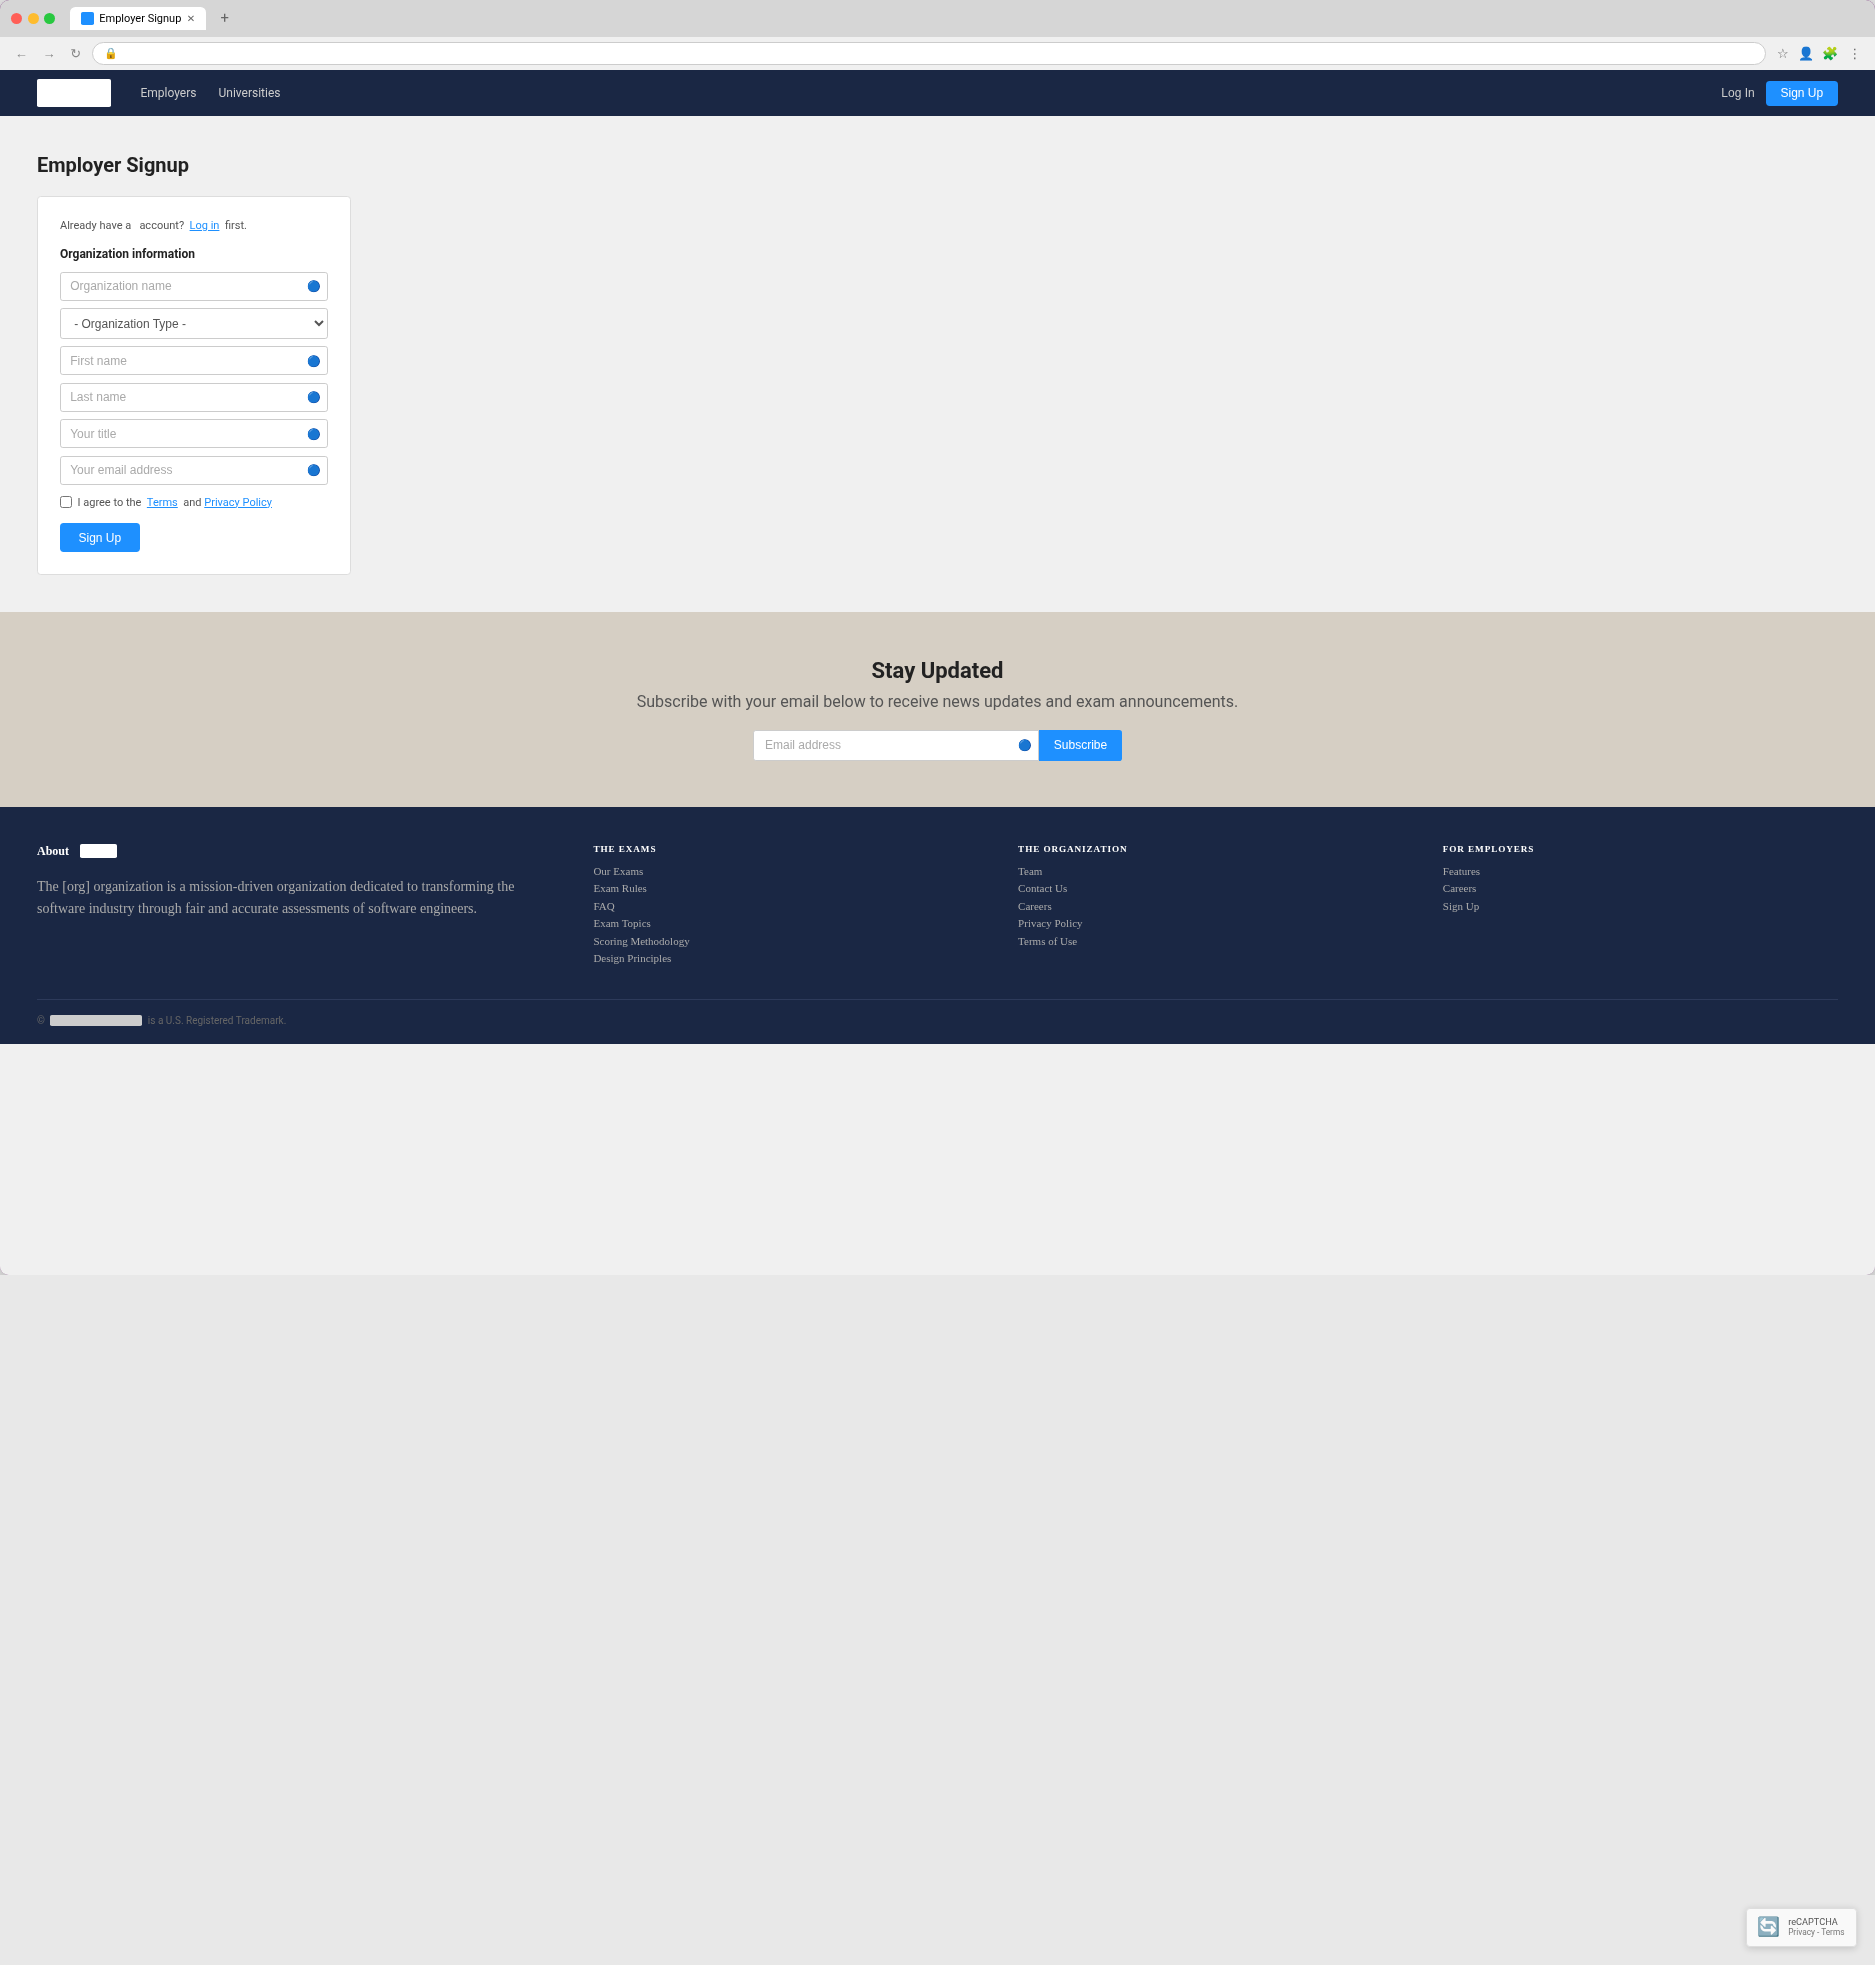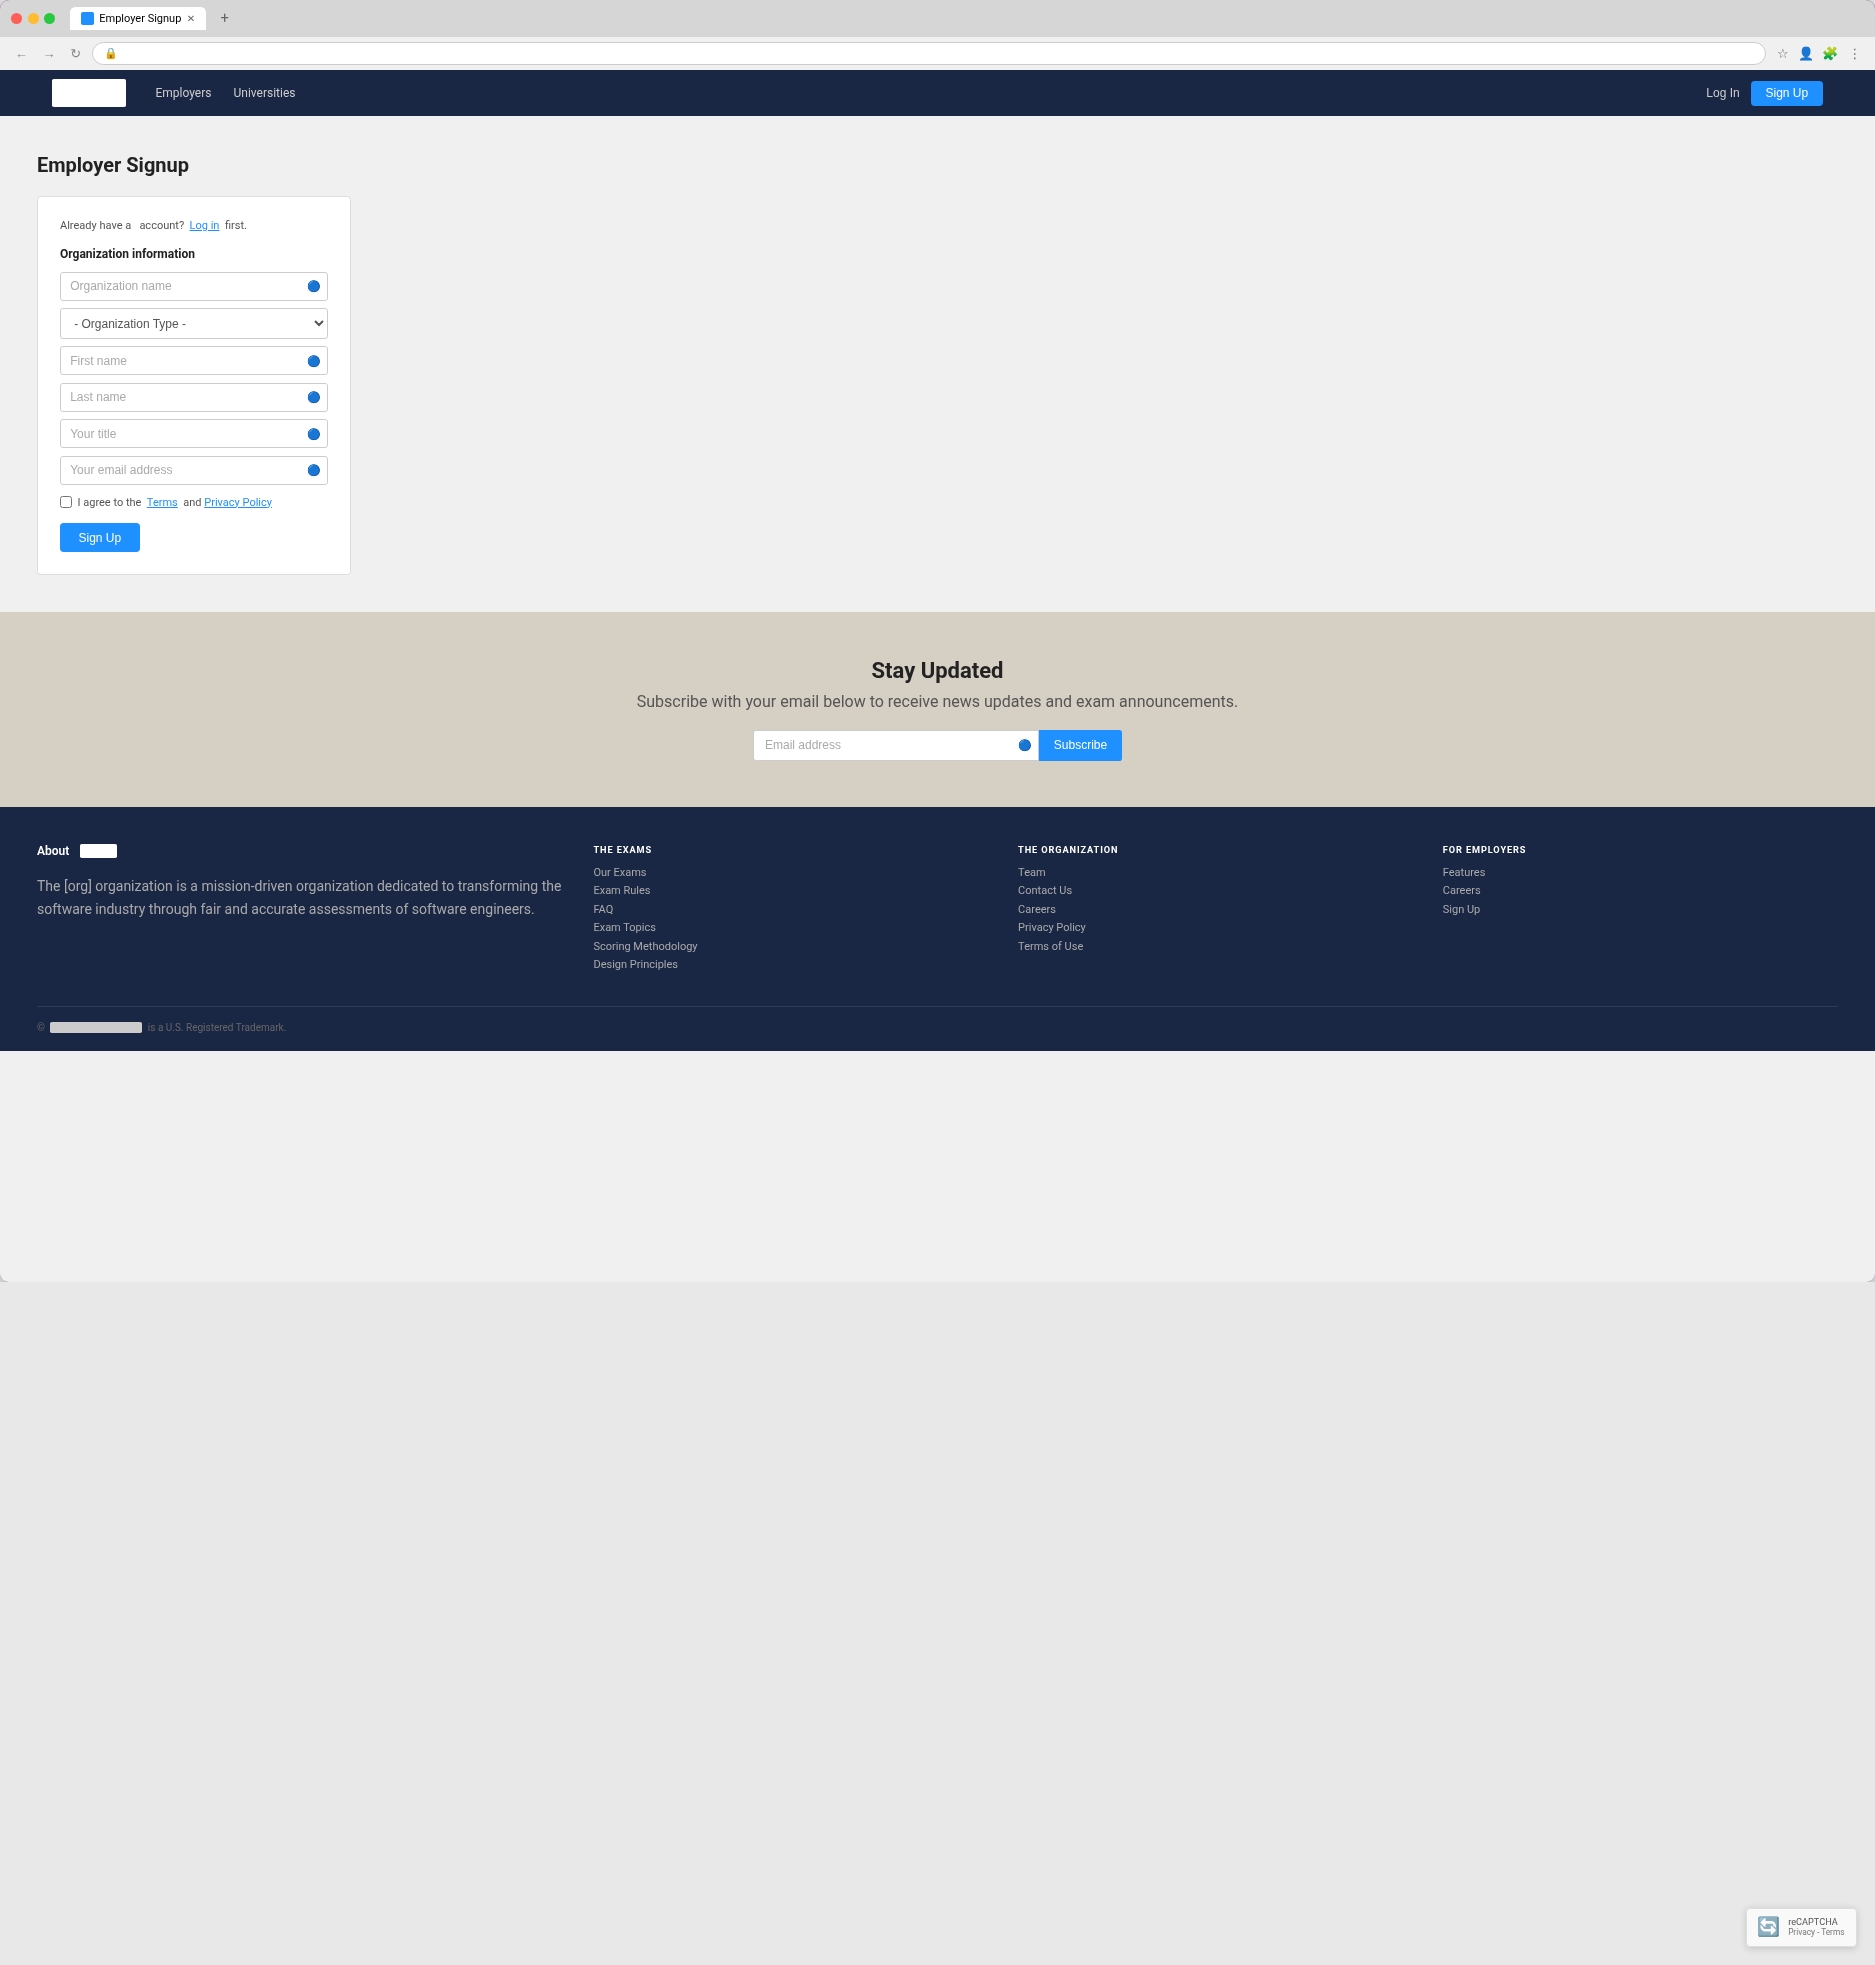--- a/index.html
+++ b/index.html
@@ -21,21 +21,21 @@
     .browser-nav-btn { background: none; border: none; color: #888; font-size: 13px; cursor: pointer; padding: 1.8px 3.7px; }
     .browser-address { flex: 1; background: #fff; border: 0.9px solid #ccc; border-radius: 18.5px; padding: 3.7px 11px; font-size: 11px; color: #333; display: flex; align-items: center; gap: 5.5px; }
     .browser-address-text { color: #333; font-size: 11px; }
     .browser-icons { display: flex; gap: 5.5px; align-items: center; margin-left: auto; }
     .browser-icon-btn { width: 18.5px; height: 18.5px; display: flex; align-items: center; justify-content: center; color: #666; font-size: 13px; }
 
     
     .page-wrapper { background: #f0f0f0; min-height: 554px; }
 
     
-    .navbar { background: #1a2744; padding: 0 52px; display: flex; align-items: center; height: 46px; }
+    .navbar { background: #1a2744; padding: 0 37px; display: flex; align-items: center; height: 46px; }
     .navbar-logo { background: #fff; width: 74px; height: 28px; border-radius: 1.8px; }
     .navbar-links { display: flex; gap: 22px; margin-left: 29.5px; }
     .navbar-link { color: #ccc; font-size: 12px; text-decoration: none; cursor: pointer; }
     .navbar-auth { margin-left: auto; display: flex; align-items: center; gap: 11px; }
     .btn-login { color: #ccc; font-size: 12px; background: none; border: none; cursor: pointer; }
     .btn-signup-nav { background: #1e90ff; color: #fff; border: none; border-radius: 3.7px; padding: 5.5px 14.8px; font-size: 12px; cursor: pointer; }
 
     
     .main-content { padding: 37px; background: #f0f0f0; }
     .page-title { font-size: 20px; font-weight: 700; color: #222; margin-bottom: 18.5px; }
@@ -68,21 +68,21 @@
     .stay-updated-desc { font-size: 16px; color: #555; margin-bottom: 18.5px; }
     .newsletter-form { display: flex; justify-content: center; gap: 0; max-width: 369px; margin: 0 auto; }
     .email-input-wrapper { position: relative; flex: 1; }
     .email-input-wrapper input { width: 100%; border: 0.9px solid #ccc; border-radius: 2.8px 0 0 2.8px; padding: 7.4px 28px 7.4px 11px; font-size: 12px; outline: none; }
     .email-input-wrapper input::placeholder { color: #aaa; }
     .email-icon { position: absolute; right: 7.4px; top: 50%; transform: translateY(-50%); color: #1e90ff; font-size: 11px; }
     .btn-subscribe { background: #1e90ff; color: #fff; border: none; border-radius: 0 2.8px 2.8px 0; padding: 7.4px 14.8px; font-size: 12px; cursor: pointer; white-space: nowrap; }
 
     
     .footer { background: #1a2744; padding: 37px 37px 18.5px; color: #ccc; }
-    .footer-grid { display: grid; grid-template-columns: 2fr 1.5fr 1.5fr 1.5fr; gap: 29.5px; margin-bottom: 29.5px; }
+    .footer-grid { display: grid; grid-template-columns: 2fr 1.5fr 1.5fr 1.5fr; gap: 29.5px; margin-bottom: 29.5px; font-family: Liberation Serif, serif; }
     .footer-about-logo { background: #fff; width: 37px; height: 14.8px; border-radius: 1.8px; display: inline-block; margin-left: 5.5px; vertical-align: middle; }
     .footer-section-title { font-size: 9.2px; font-weight: 700; color: #fff; letter-spacing: 0.9px; text-transform: uppercase; margin-bottom: 11px; }
     .footer-about-text { font-size: 14px; color: #aaa; line-height: 1.6; margin-top: 17px; }
     .footer-link { display: block; font-size: 11px; color: #aaa; text-decoration: none; margin-bottom: 5.5px; cursor: pointer; }
     .footer-bottom { border-top: 0.9px solid #2d3a5a; padding-top: 14.8px; font-size: 10px; color: #666; display: flex; align-items: center; gap: 5.5px; }
     .footer-bottom-logo { background: #ccc; width: 92px; height: 11px; border-radius: 1.8px; display: inline-block; }
     .about-label { font-size: 12px; color: #fff; font-weight: 600; margin-bottom: 3.7px; display: flex; align-items: center; gap: 5.5px; }
 
     
     .recaptcha { position: fixed; bottom: 18.5px; right: 18.5px; background: #f9f9f9; border: 0.9px solid #ddd; border-radius: 3.7px; padding: 7.4px 11px; font-size: 9.2px; color: #555; display: flex; align-items: center; gap: 7.4px; box-shadow: 0 1.8px 7.4px rgba(0,0,0,0.15); }

